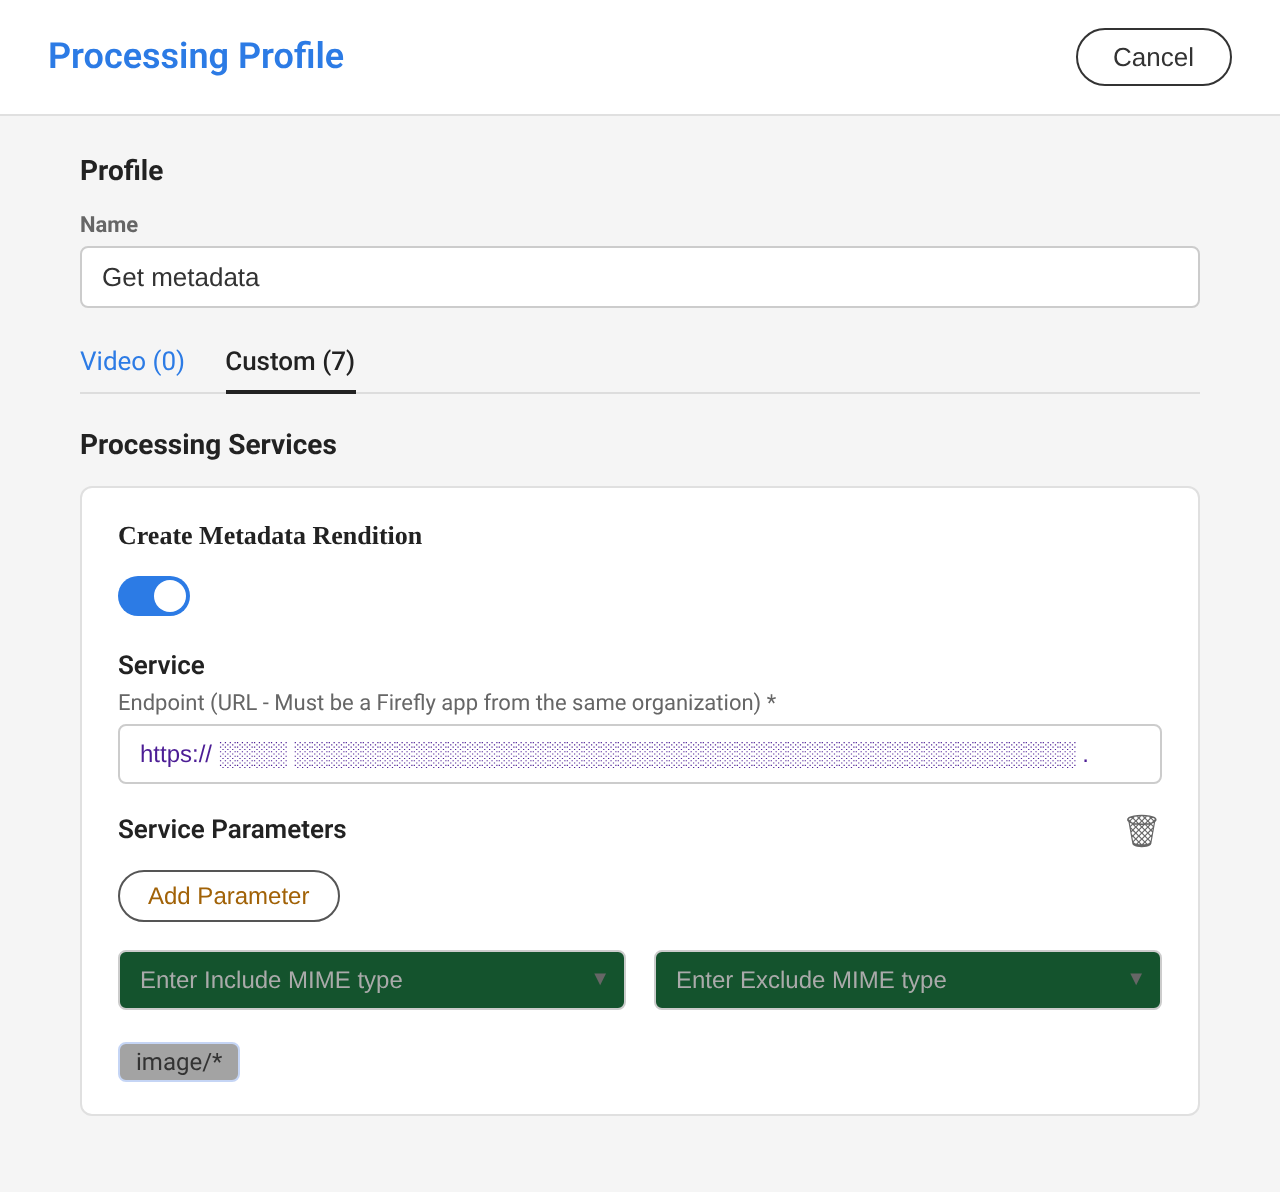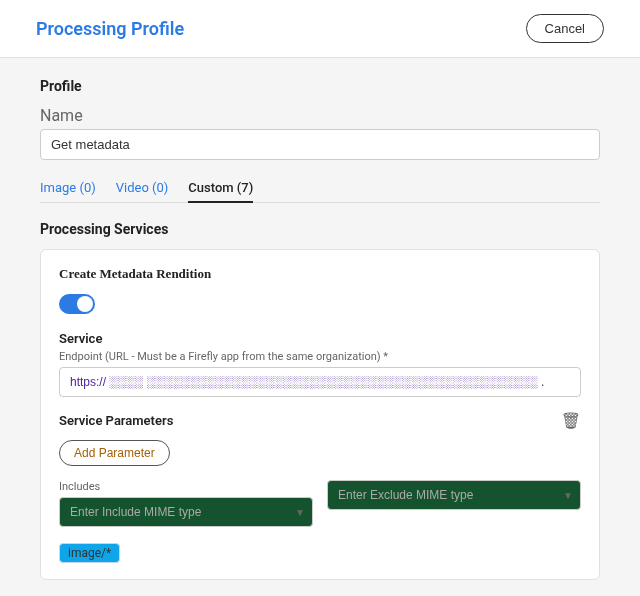--- a/index.html
+++ b/index.html
@@ -9,21 +9,21 @@
       width: 640px;
       height: 596px;
       overflow: hidden;
       font-size: 13px;
       color: #333;
     }
     .page-header {
       display: flex;
       align-items: center;
       justify-content: space-between;
-      padding: 14px 36px;
+      padding: 14px 24px;
       background: #fff;
       border-bottom: 1px solid #e0e0e0;
     }
     .page-title {
       font-size: 18px;
       font-weight: 400;
       color: #222;
     }
     .page-title span {
       color: #2c7be5;
@@ -62,24 +62,25 @@
     .section-title {
       font-size: 14px;
       font-weight: 700;
       color: #222;
       margin-bottom: 12px;
     }
     .form-group {
       margin-bottom: 14px;
     }
     .form-label {
-      font-size: 16px;
+      font-size: 11px;
       color: #666;
       margin-bottom: 4px;
       display: block;
+      font-weight: bold;
     }
     .form-input {
       width: 100%;
       padding: 7px 10px;
       border: 1px solid #ccc;
       border-radius: 4px;
       font-size: 13px;
       background: #fff;
       color: #333;
     }
@@ -227,21 +228,21 @@
       position: absolute;
       right: 8px;
       top: 50%;
       transform: translateY(-50%);
       color: #666;
       font-size: 10px;
       pointer-events: none;
     }
     .mime-tag {
       display: inline-block;
-      background: #0ea5e9;
+      background: #a3a3a3;
       border: 1px solid #c5d5f5;
       border-radius: 4px;
       padding: 2px 8px;
       font-size: 12px;
       color: #333;
       margin-top: 6px;
     }
   </style>
 </head>
 <body>
@@ -258,21 +259,20 @@
 <div class="content">
 
   <div class="section-title">Profile</div>
 
   <div class="form-group">
     <label class="form-label">Name</label>
     <input class="form-input" type="text" value="Get metadata" style="">
   </div>
 
   <div class="tabs">
-    <div class="tab">Image (0)</div>
     <div class="tab">Video (0)</div>
     <div class="tab active">Custom (7)</div>
   </div>
 
   <div class="section-title">Processing Services</div>
 
   <div class="card">
     <div class="card-title">Create Metadata Rendition</div>
 
     <div class="toggle-wrapper">
@@ -286,21 +286,20 @@
     <div class="service-params-header">
       <div class="service-params-title">Service Parameters</div>
       <div class="trash-icon">🗑</div>
     </div>
 
     <button class="btn-add-param">Add Parameter</button>
 
 
     <div class="mime-row">
       <div class="mime-col">
-        <div class="mime-col-label">Includes</div>
         <div class="mime-select-wrapper">
           <select class="mime-select">
             <option value="">Enter Include MIME type</option>
           </select>
           <span class="mime-chevron">▼</span>
         </div>
       </div>
       <div class="mime-col">
         <div class="mime-select-wrapper">
           <select class="mime-select">

